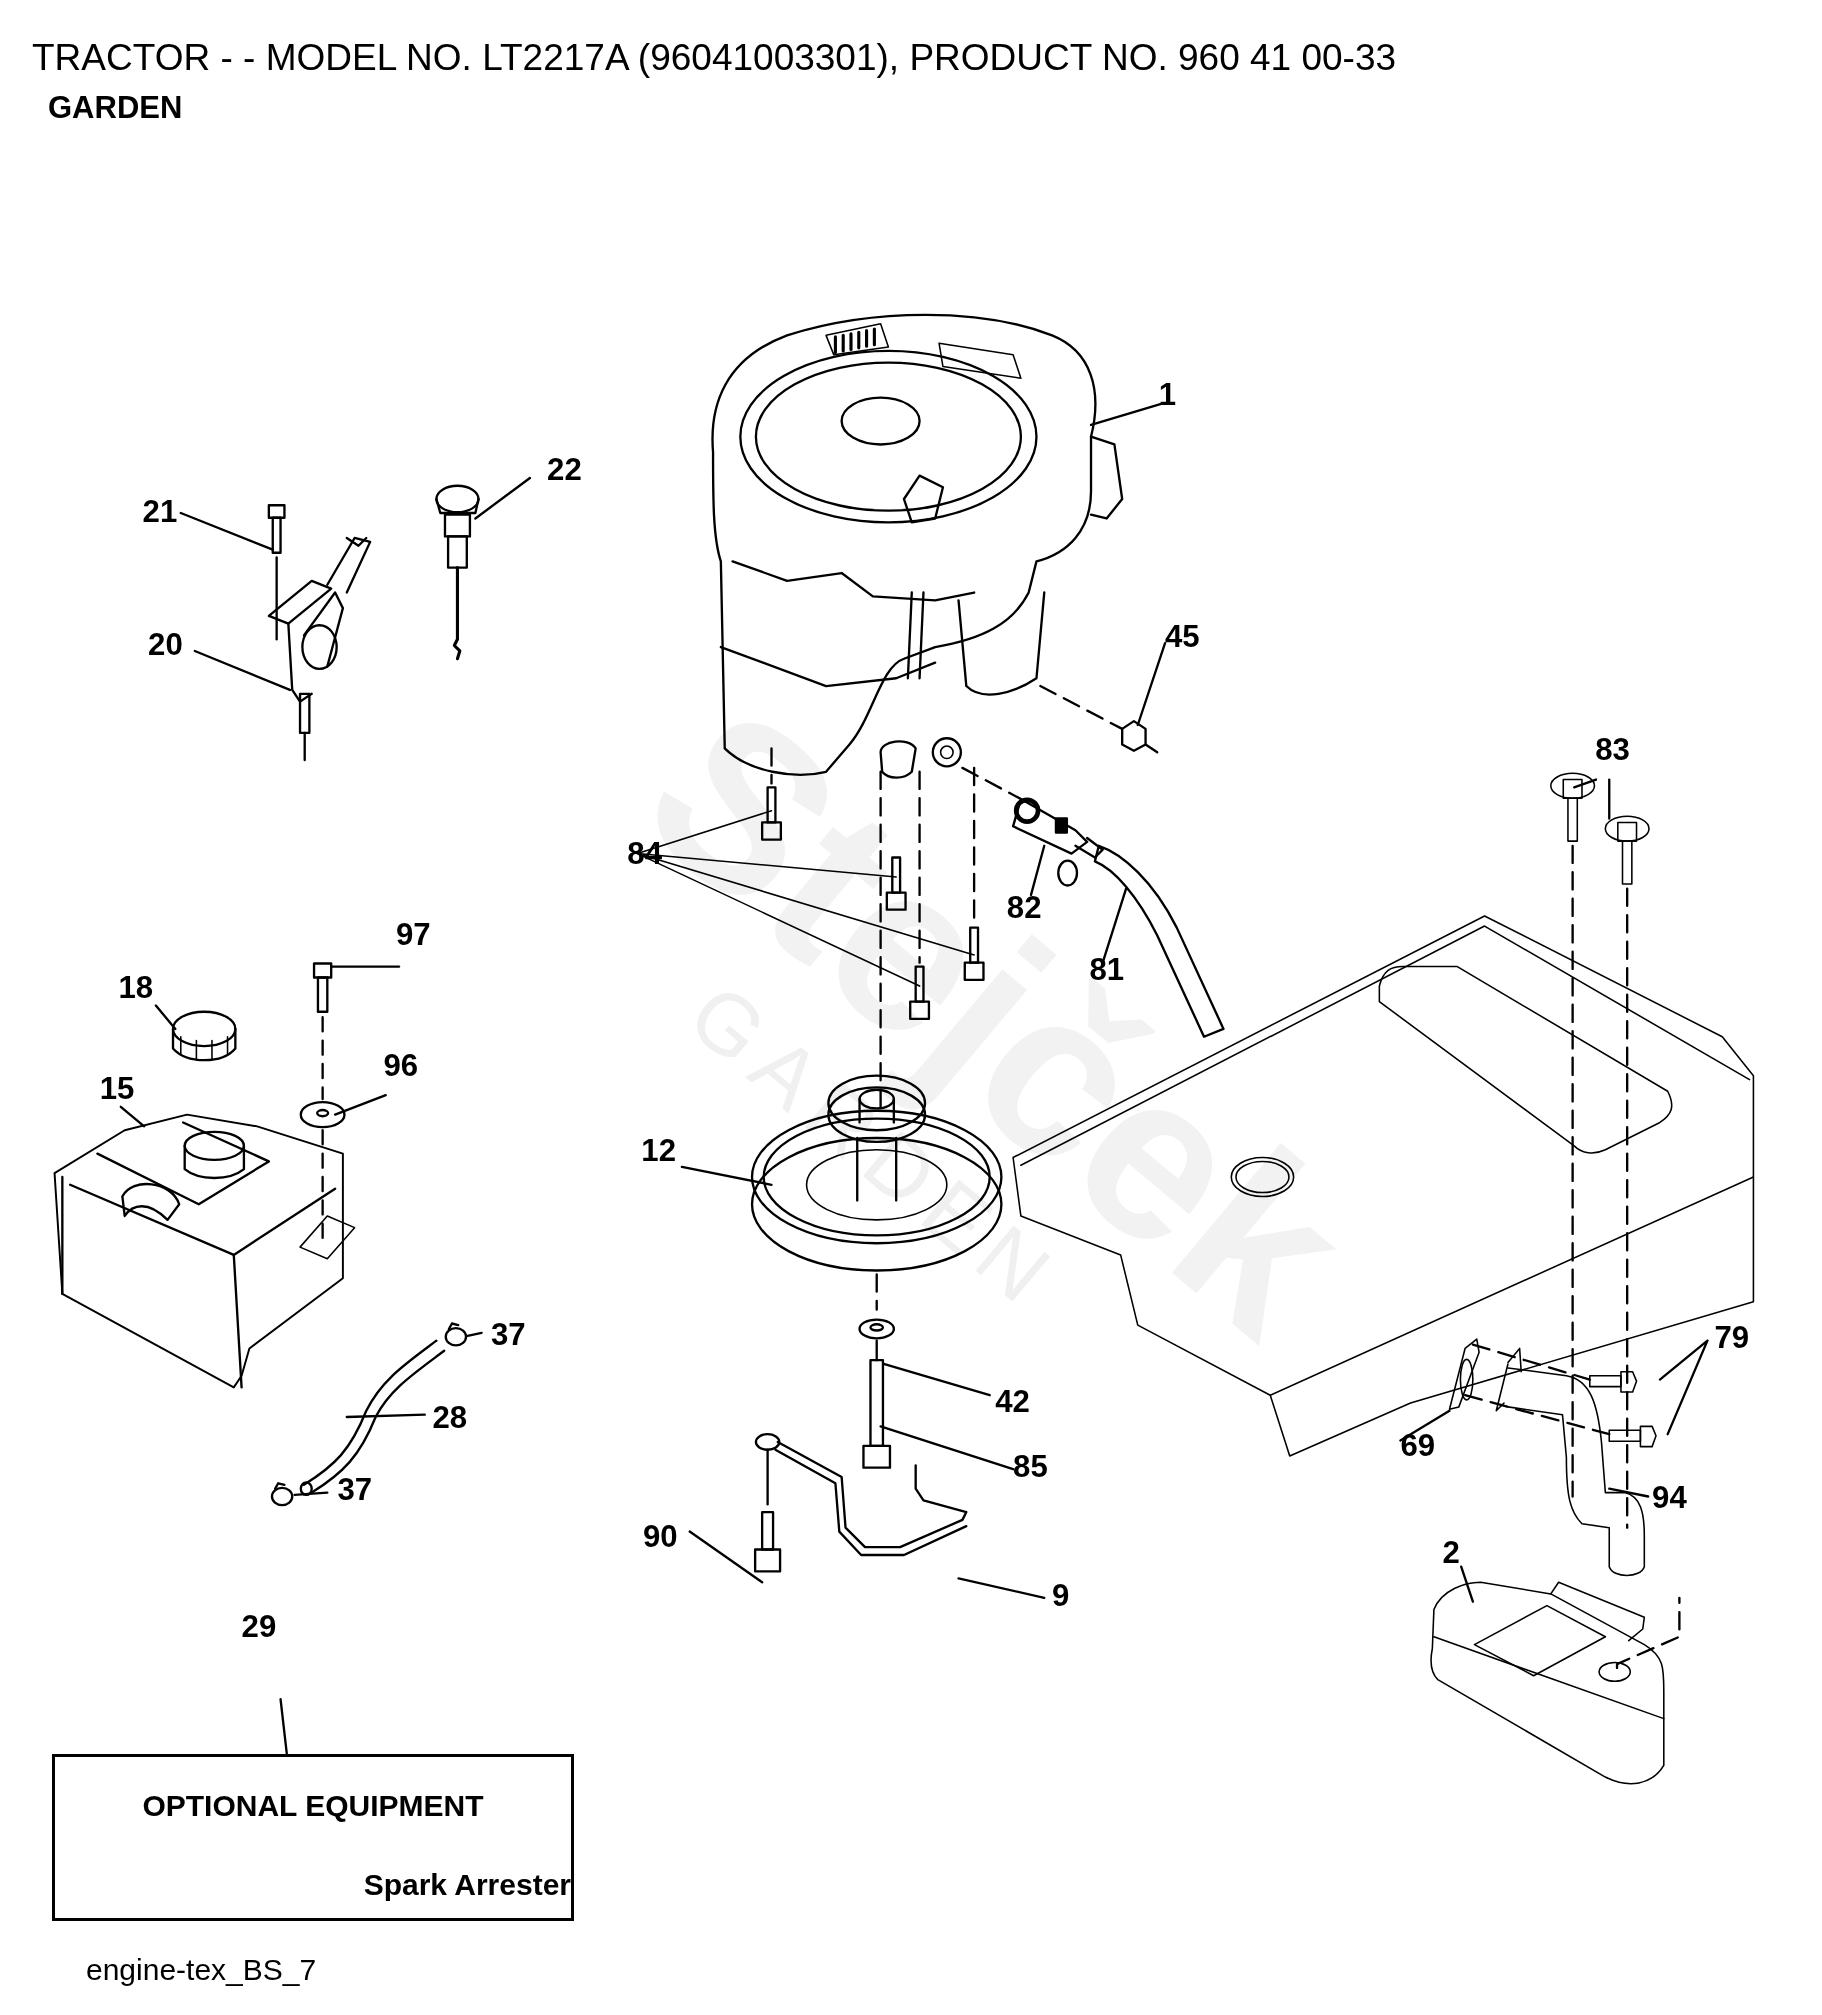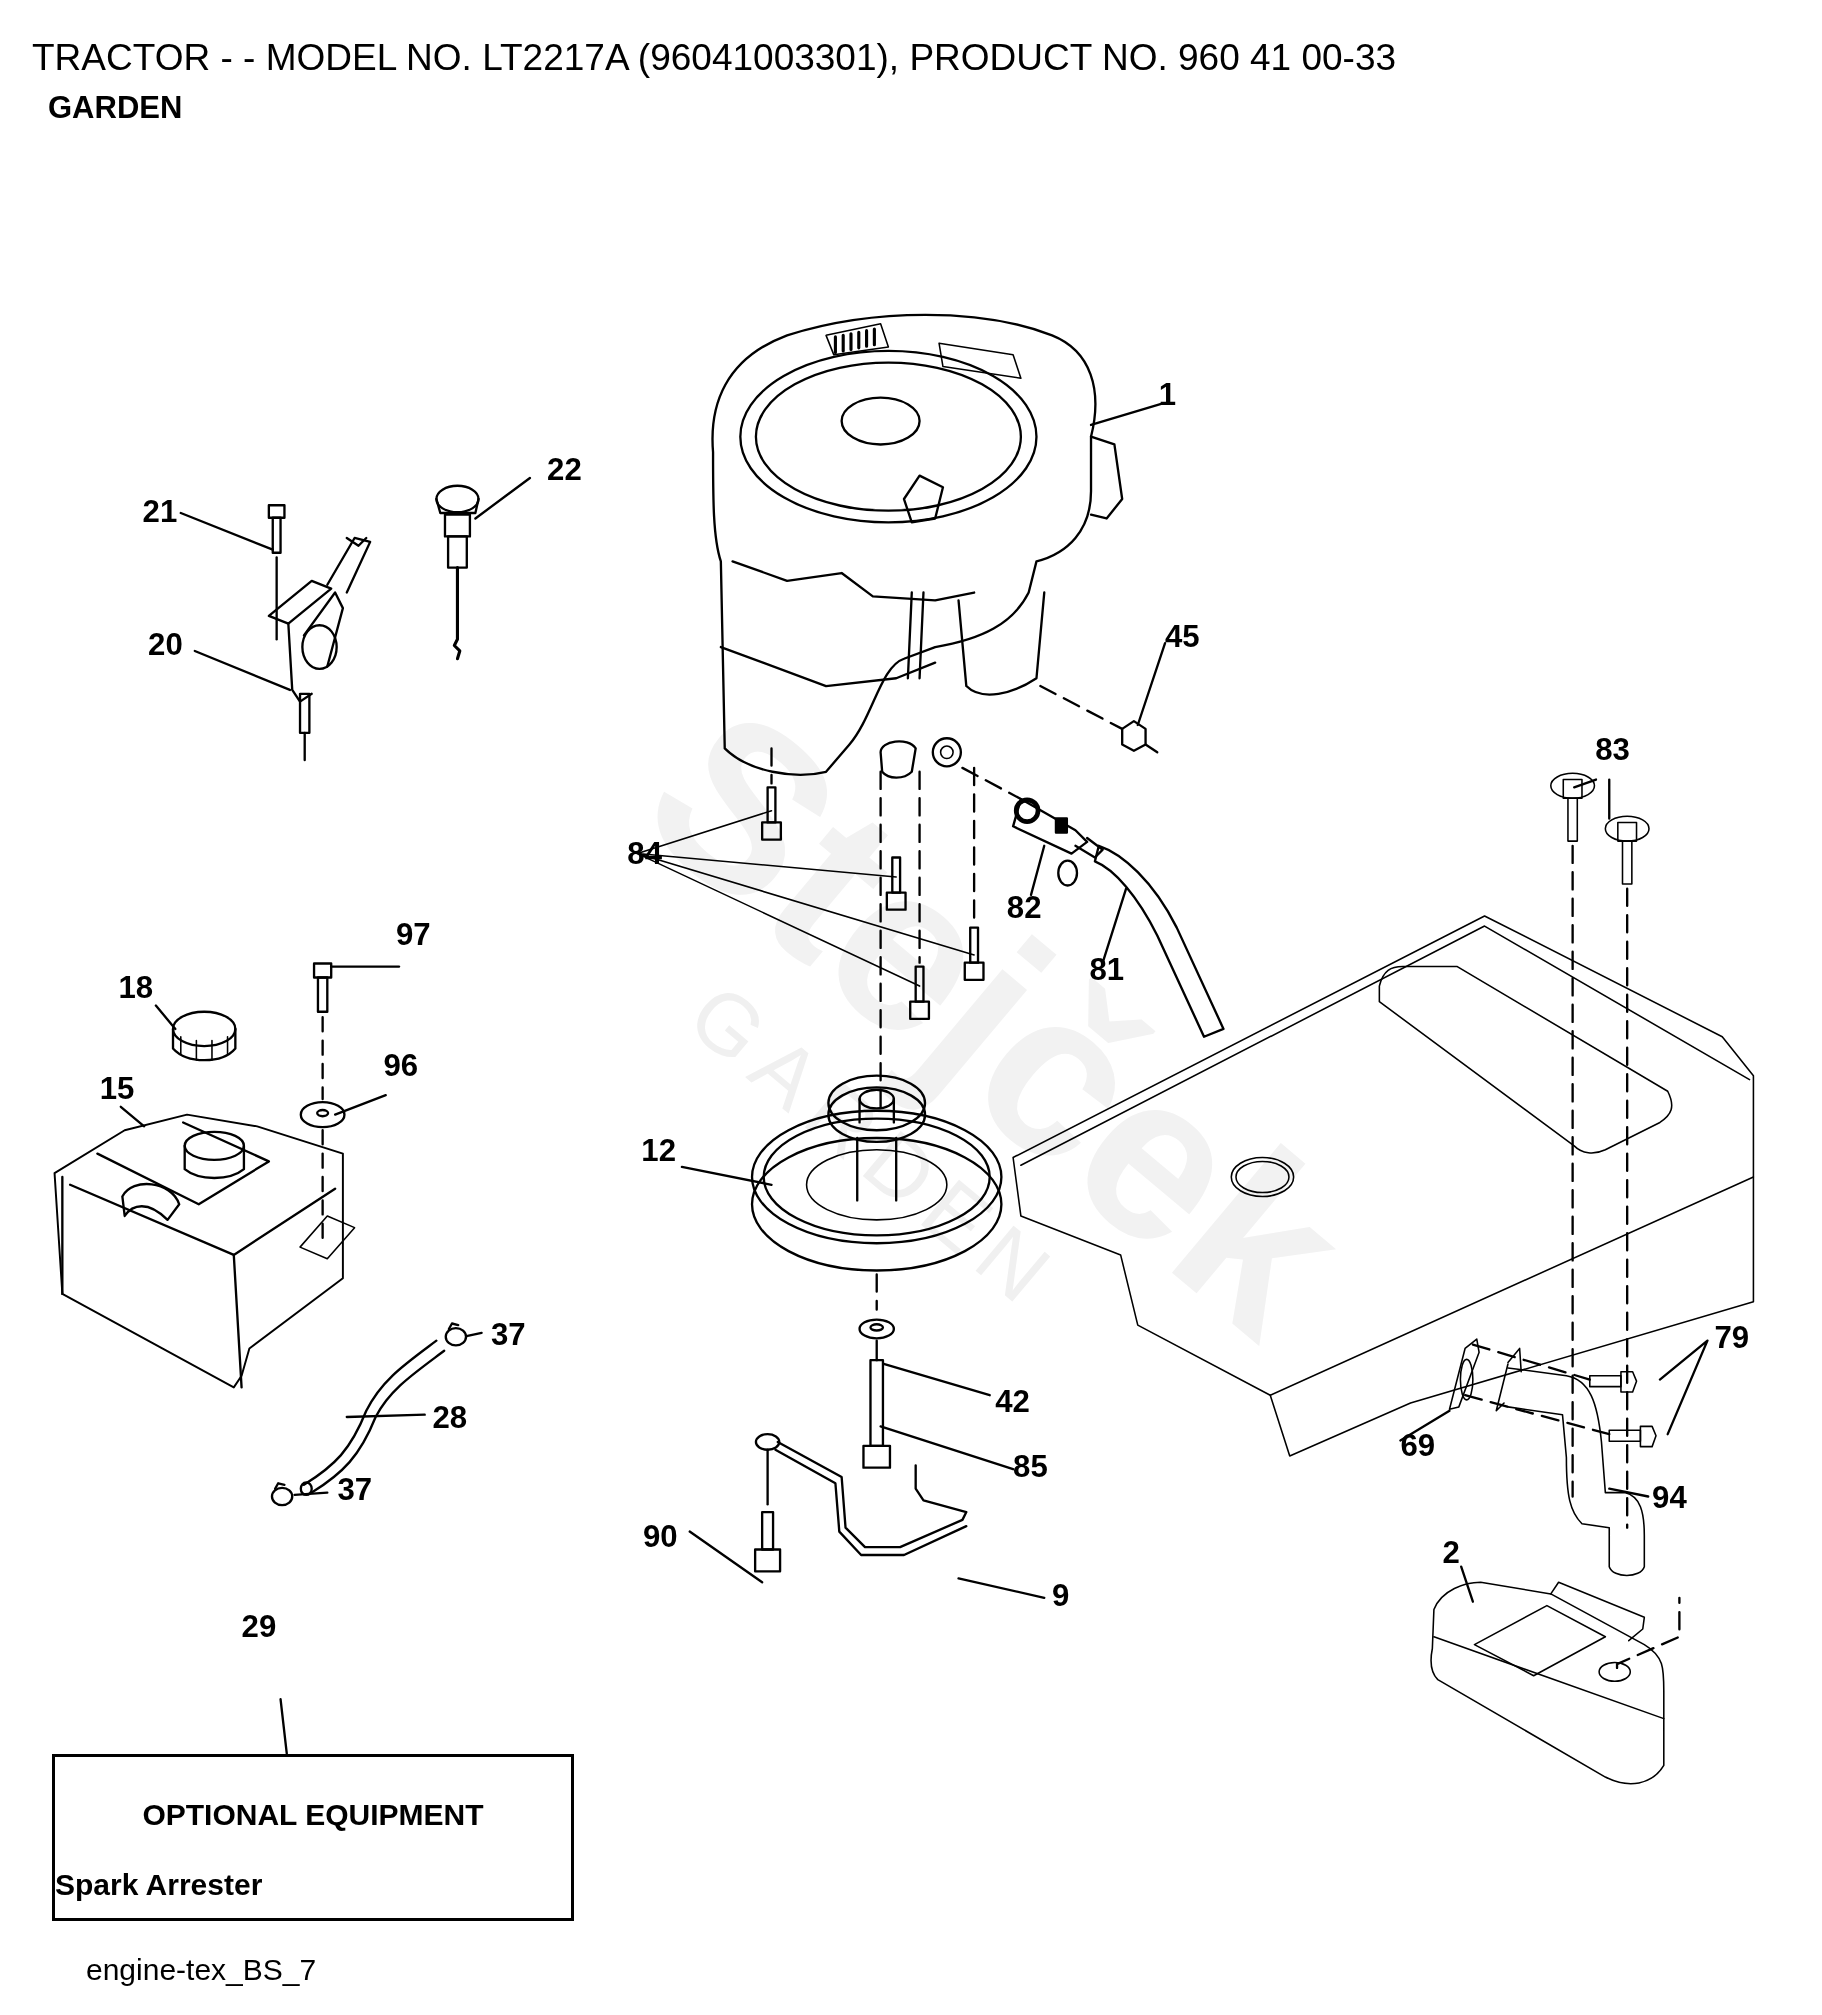--- a/index.html
+++ b/index.html
@@ -6,23 +6,23 @@
   body { width: 1822px; height: 2015px; position: relative; overflow: hidden;
          font-family: "Liberation Sans", sans-serif; color: #000; }
   .title { position: absolute; left: 32px; top: 37px; width: 1735px;
            font-weight: normal; font-size: 37px; letter-spacing: 0px;
            display: flex; justify-content: space-between; white-space: nowrap; }
   .subtitle { position: absolute; left: 48px; top: 90px; font-weight: bold; font-size: 31px; }
   svg.drawing { position: absolute; left: 0; top: 0; }
   .callout-text { font-family: "Liberation Sans", sans-serif; font-weight: bold; font-size: 40px; fill: #000; }
   .opt-box { position: absolute; left: 52px; top: 1754px; width: 522px; height: 167px;
              border: 3.1px solid #000; box-sizing: border-box; }
-  .opt-heading { position: absolute; left: 0; right: 0; top: 41px; text-align: center;
+  .opt-heading { position: absolute; left: 0; right: 0; top: 32px; text-align: center;
                  font-weight: bold; font-size: 30px; }
-  .opt-item { position: absolute; left: 0; right: 0; top: 111px; text-align: left;
+  .opt-item { position: absolute; left: 0; right: 0; top: 111px; text-align: right;
               font-weight: bold; font-size: 30px; }
   .footer-code { position: absolute; left: 86px; top: 1953px; font-size: 30px; }
   .watermark { position: absolute; left: 499px; top: 686px; width: 857px; height: 702px;
                pointer-events: none; }
   .wm-text { font-family: "Liberation Sans", sans-serif; font-weight: bold; font-size: 300px; fill: #f2f2f2; }
   .wm-sub { font-family: "Liberation Sans", sans-serif; font-size: 110px; fill: #f0f0f0; letter-spacing: 18px; }
 </style>
 </head>
 <body>
 

